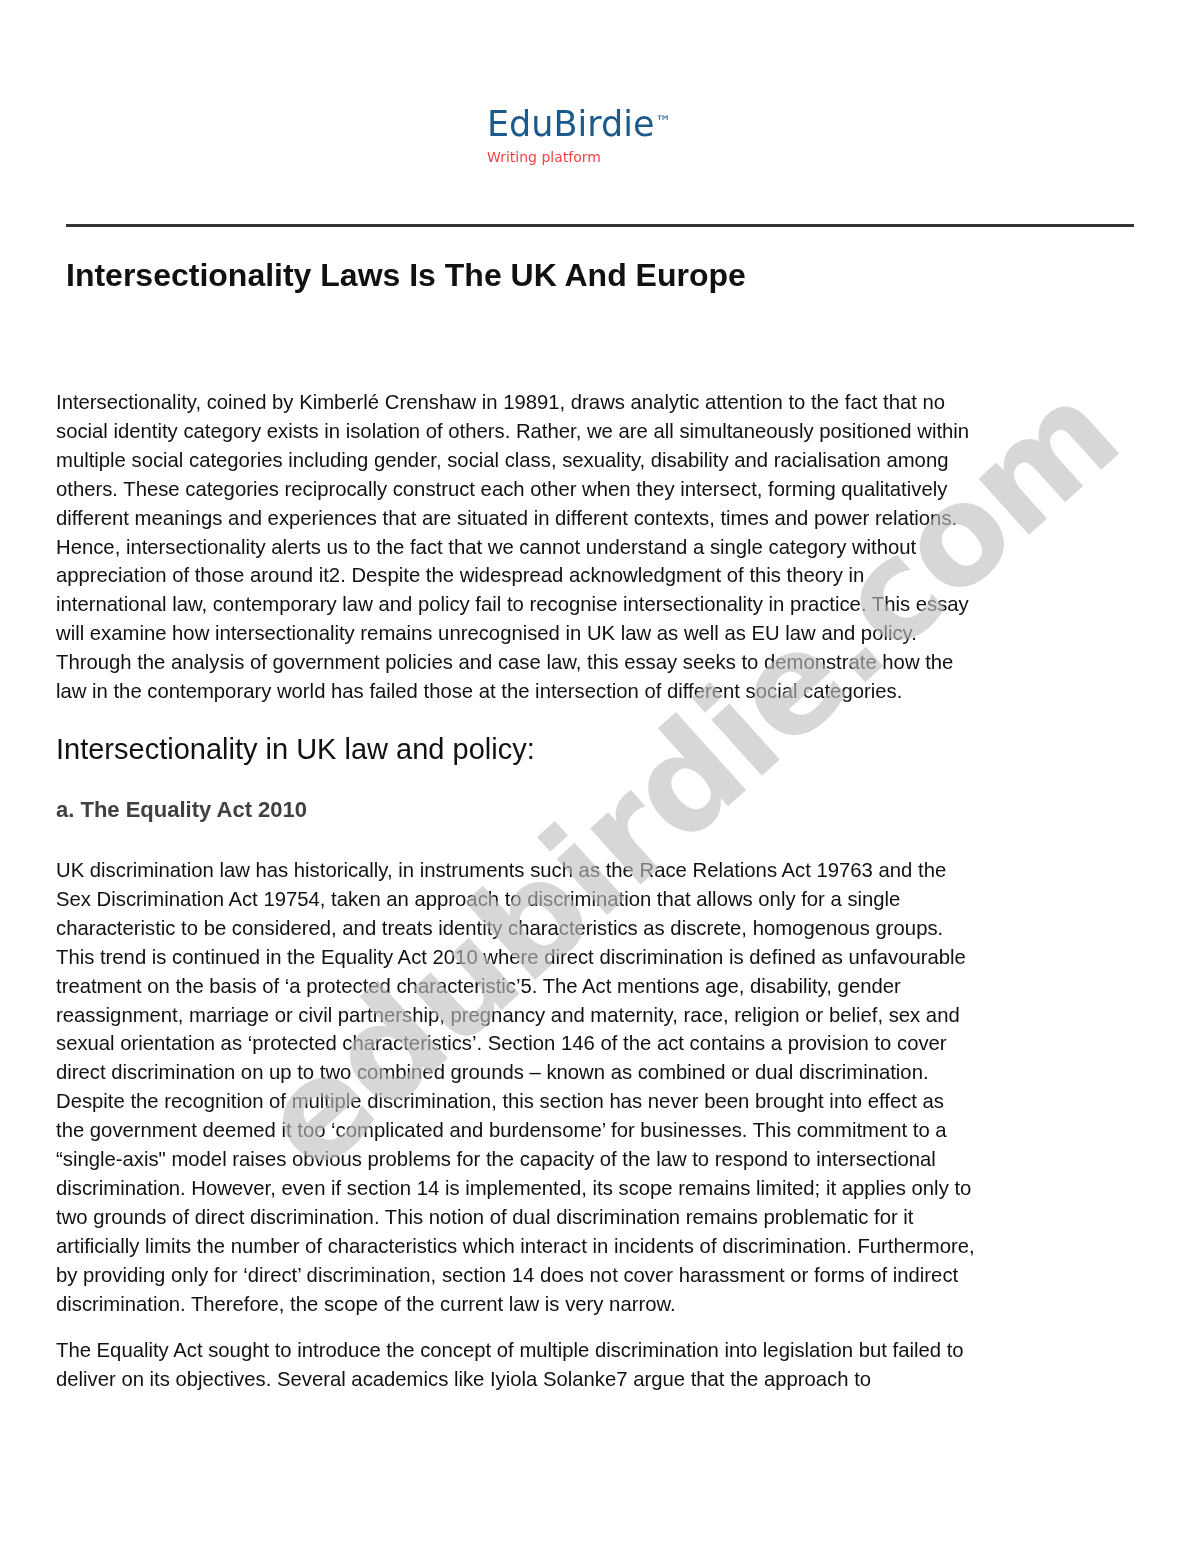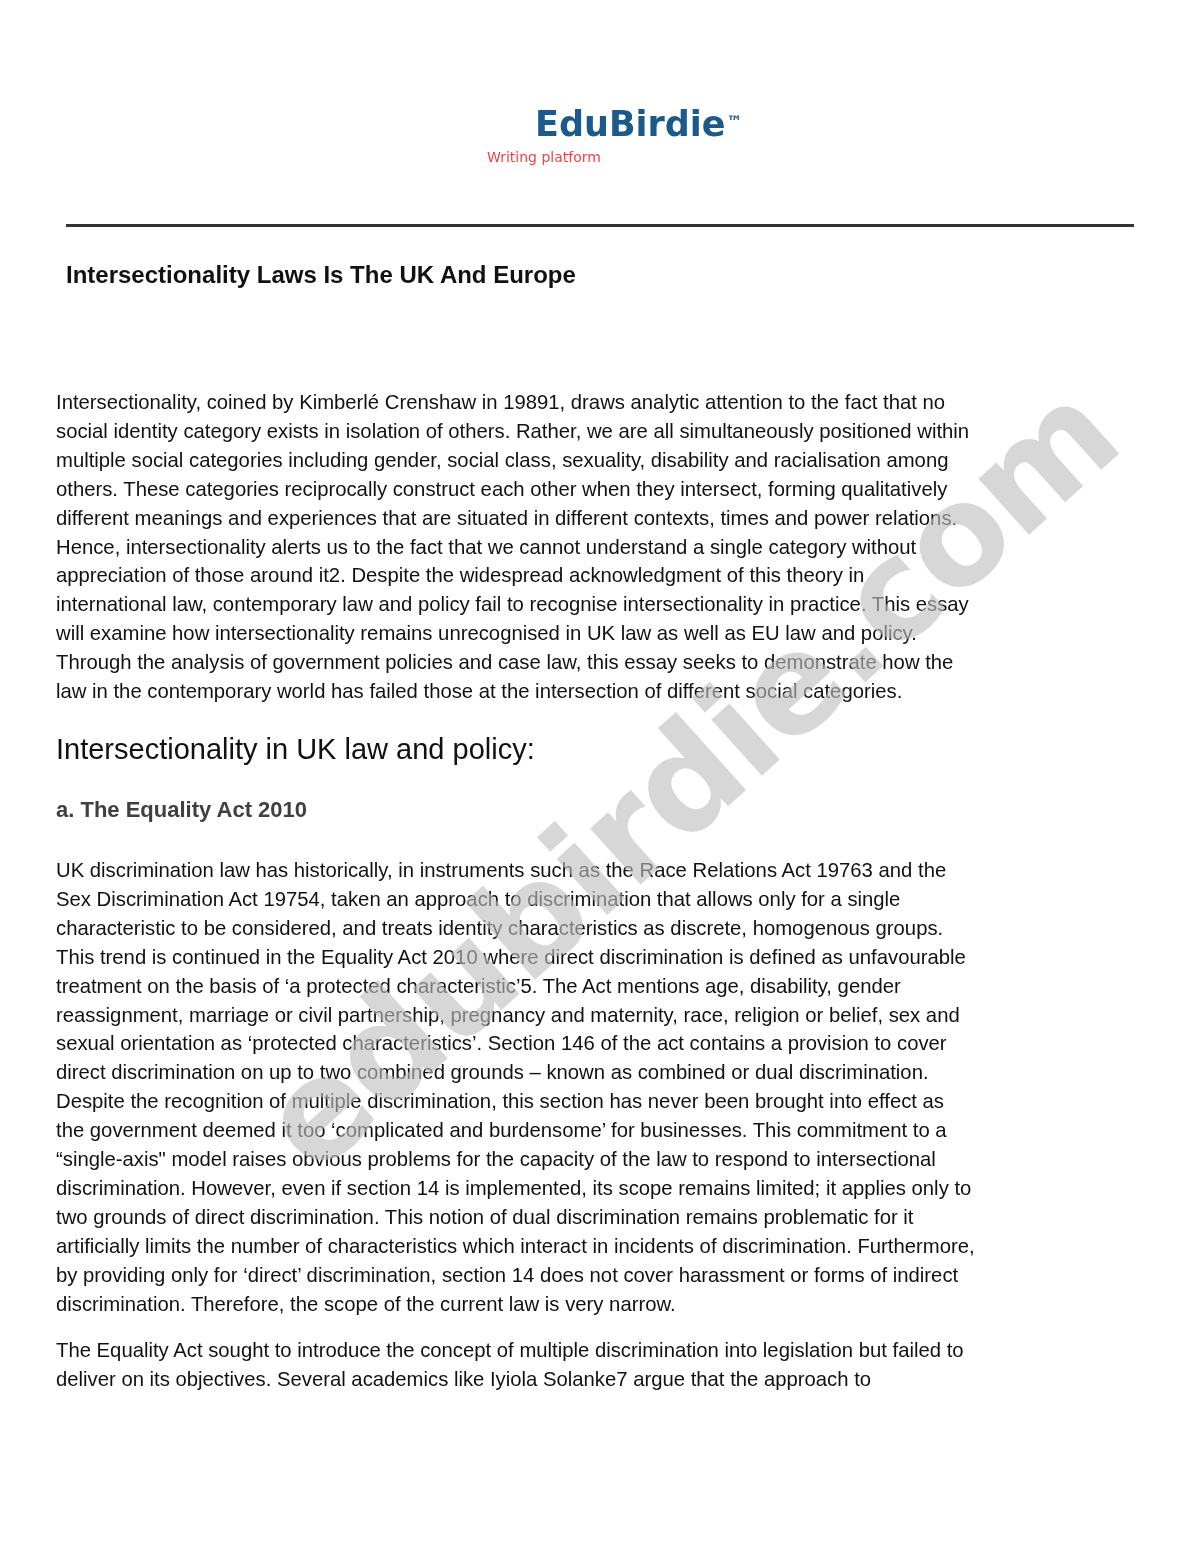--- a/index.html
+++ b/index.html
@@ -16,27 +16,26 @@
       color: #111111;
     }
     .logo {
       position: absolute;
       left: 487px;
       top: 104px;
       width: 240px;
     }
     .logo-name {
       font-family: "DejaVu Sans", sans-serif;
-      font-weight: bold;
+      font-weight: normal;
       font-size: 35px;
       line-height: 40px;
       color: #1d5a8c;
       letter-spacing: 0px;
       white-space: nowrap;
-      margin-left: 48px;
     }
     .logo-tm {
       font-size: 16px;
       vertical-align: top;
       position: relative;
       top: -2px;
       margin-left: 1px;
     }
     .logo-tagline {
       font-family: "DejaVu Sans", sans-serif;
@@ -52,21 +51,21 @@
       top: 224px;
       width: 1068px;
       height: 3px;
       background: #333333;
     }
     .doc-title {
       position: absolute;
       left: 66px;
       top: 255px;
       margin: 0;
-      font-size: 24px;
+      font-size: 32px;
       font-weight: bold;
       line-height: 40px;
       color: #111111;
       white-space: nowrap;
     }
     .content {
       position: absolute;
       left: 56px;
       top: 388px;
       width: 1080px;

